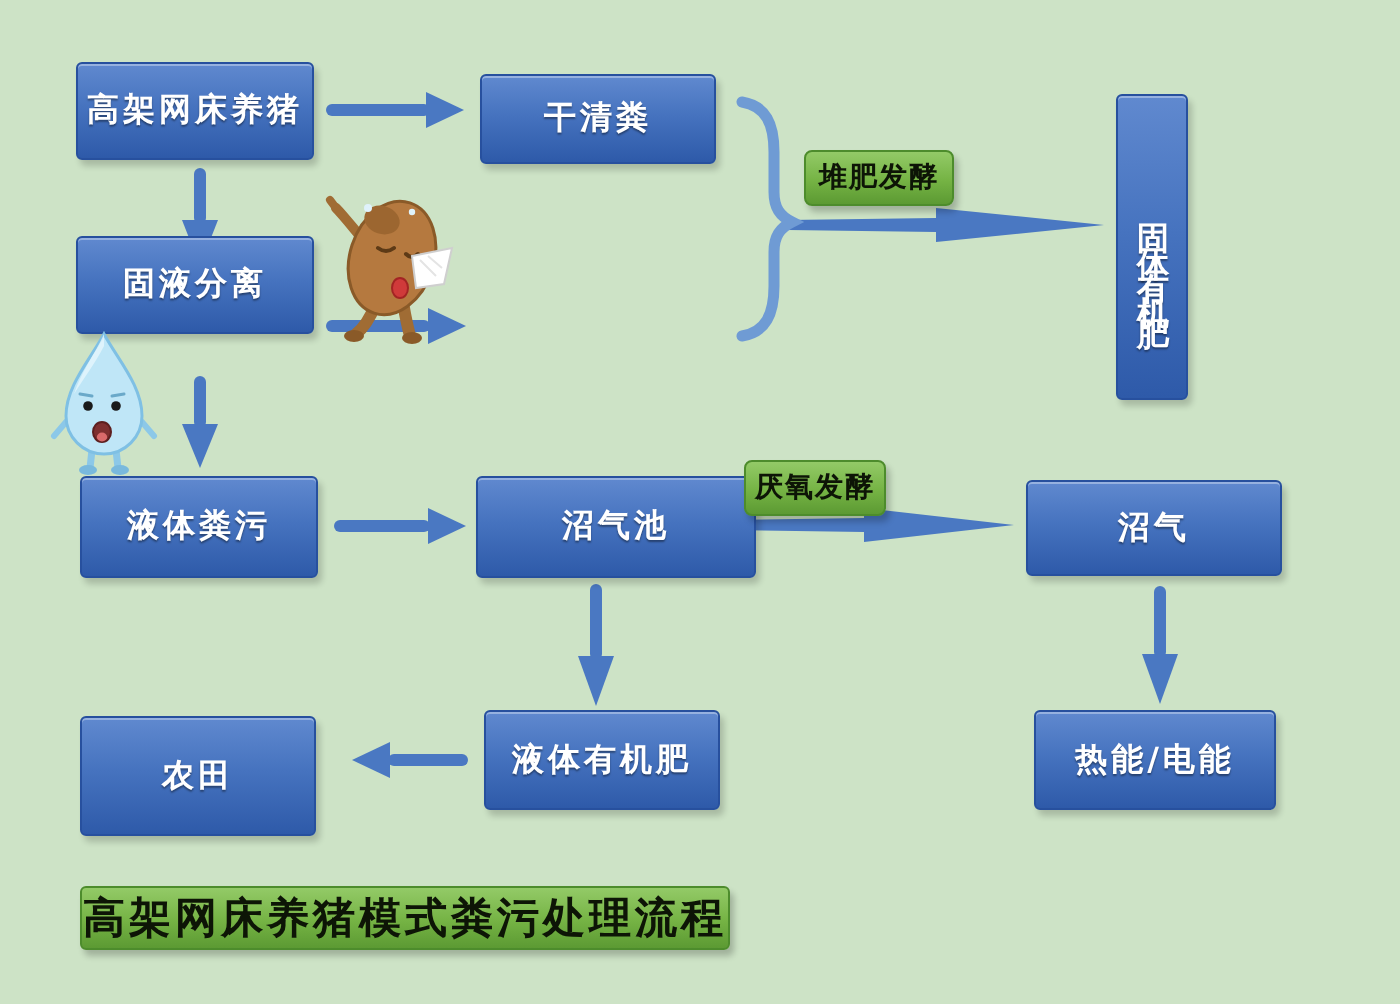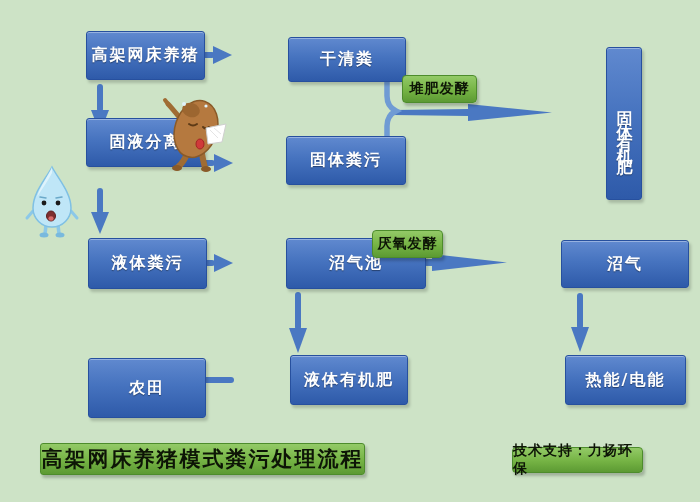--- a/index.html
+++ b/index.html
@@ -25,21 +25,20 @@
     color:#fff;
     font-weight:bold;
     font-size:16px;
     letter-spacing:2px;
     display:flex;align-items:center;justify-content:center;
     box-shadow:inset 0 1px 0 rgba(255,255,255,.35), 2px 3px 3px rgba(0,0,0,.18);
     text-shadow:0 1px 1px rgba(0,0,0,.4);
     z-index:2;
     box-sizing:border-box;
     text-align:center;
-    margin-left:48px;
   }
   .node.vertical{
     writing-mode:vertical-rl;
     text-orientation:upright;
     letter-spacing:12px;
     font-size:16px;
     padding-top:10px;
   }
   .glabel{
     position:absolute;
@@ -121,21 +120,20 @@
     <path d="M371,51 C383,53 387,62 387,76 L387,96 C387,104 390,108 396,111
          C390,114 387,118 387,126 L387,143 C387,157 383,166 371,168" fill="none" stroke="#6f9bd4" stroke-width="5.5" stroke-linecap="round"></path>
   </svg>
 
   <div class="node" style="left:38px;top:31px;width:119px;height:49px;">高架网床养猪</div>
 
   <div class="node" style="left:240px;top:37px;width:118px;height:45px;">干清粪</div>
 
   <div class="node" style="left:38px;top:118px;width:119px;height:49px;">固液分离</div>
 
-  <div class="node" style="left:238px;top:136px;width:120px;height:49px;">固体粪污</div>
 
   <div class="node vertical" style="left:558px;top:47px;width:36px;height:153px;">固体有机肥</div>
 
   <div class="node" style="left:40px;top:238px;width:119px;height:51px;">液体粪污</div>
 
   <div class="node" style="left:238px;top:238px;width:140px;height:51px;">沼气池</div>
 
   <div class="node" style="left:513px;top:240px;width:128px;height:48px;">沼气</div>
 
   <div class="node" style="left:40px;top:358px;width:118px;height:60px;">农田</div>
@@ -143,21 +141,20 @@
   <div class="node" style="left:242px;top:355px;width:118px;height:50px;">液体有机肥</div>
 
   <div class="node" style="left:517px;top:355px;width:121px;height:50px;">热能/电能</div>
 
   <div class="glabel" style="left:402px;top:75px;width:75px;height:28px;">堆肥发酵</div>
 
   <div class="glabel" style="left:372px;top:230px;width:71px;height:28px;">厌氧发酵</div>
 
   <div class="glabel banner" style="left:40px;top:443px;width:325px;height:32px;">高架网床养猪模式粪污处理流程</div>
 
-  <div class="glabel support" style="left:512px;top:447px;width:131px;height:26px;">技术支持：力扬环保</div>
 
   <svg class="mascot" style="left:158px;top:94px;" width="72" height="78" viewBox="0 0 72 78" xmlns="http://www.w3.org/2000/svg">
 
     <path d="M22,24 C17,18 13,13 10,10" stroke="#a06c34" stroke-width="5" stroke-linecap="round" fill="none"></path>
     <path d="M10,10 l-3,-4" stroke="#a06c34" stroke-width="4" stroke-linecap="round"></path>
 
     <path d="M30,58 C27,65 24,70 20,73" stroke="#a06c34" stroke-width="6" stroke-linecap="round" fill="none"></path>
     <path d="M44,60 C45,66 46,70 47,74" stroke="#a06c34" stroke-width="6" stroke-linecap="round" fill="none"></path>
     <ellipse cx="19" cy="74" rx="5" ry="3" fill="#8a5a28"></ellipse>
     <ellipse cx="48" cy="75" rx="5" ry="3" fill="#8a5a28"></ellipse>

